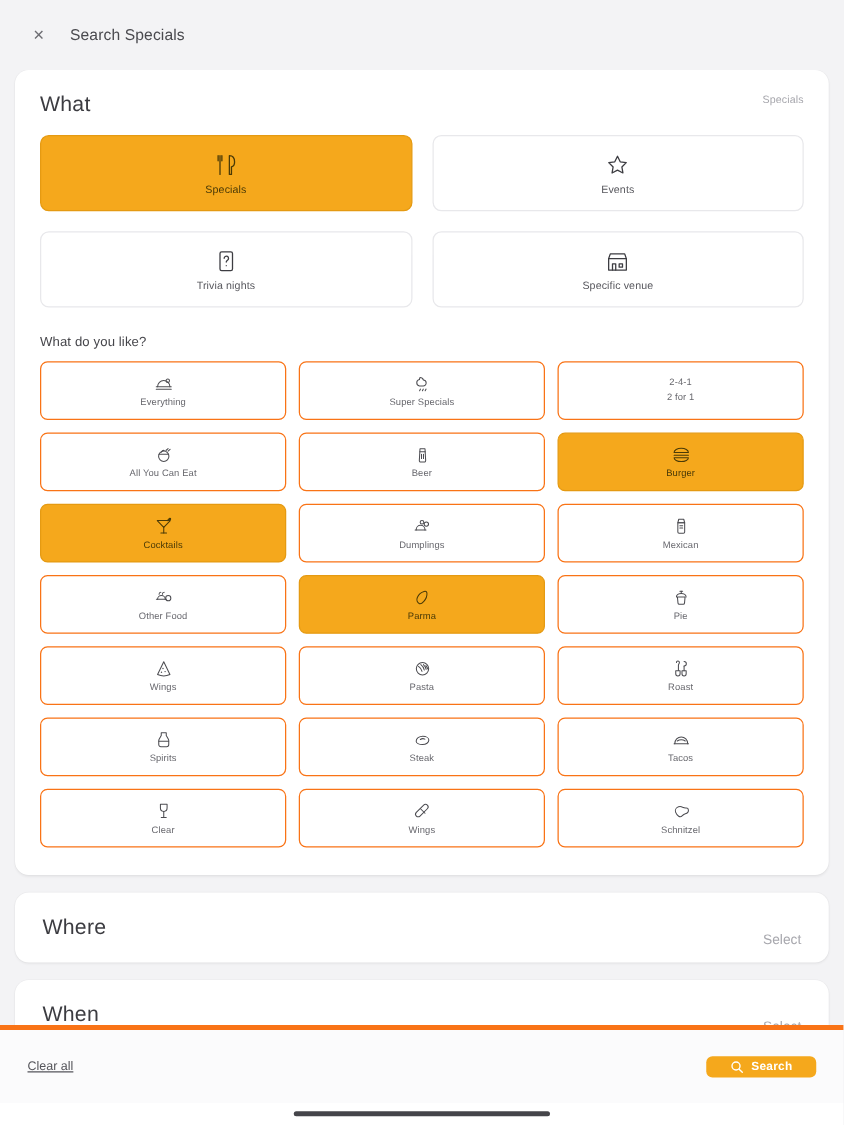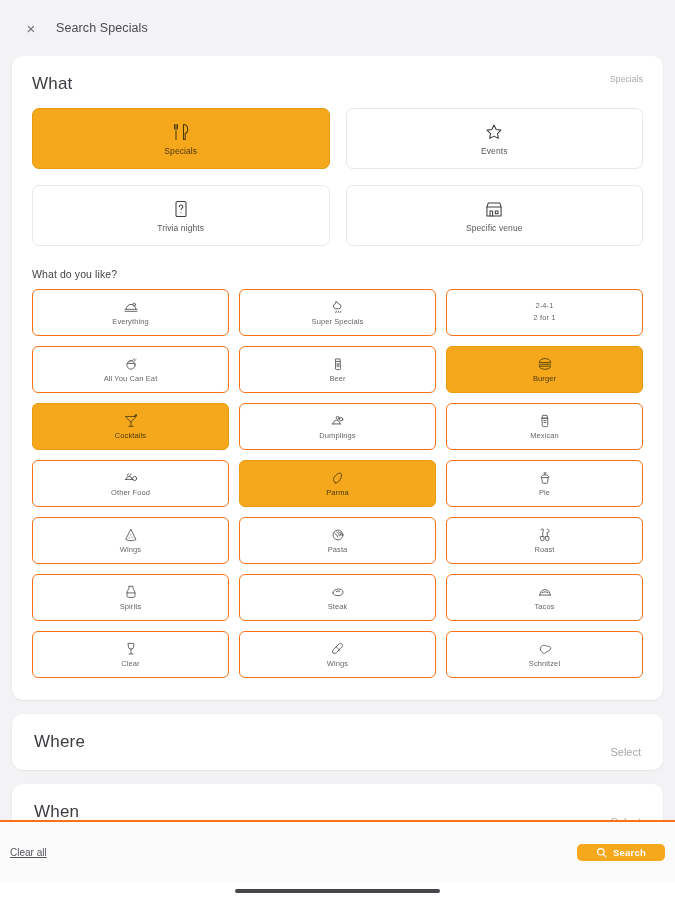--- a/index.html
+++ b/index.html
@@ -198,26 +198,26 @@
   }
   .row-value {
     font-size: 11px;
     color: #a7a7ad;
     margin-top: 20px;
   }
 
   
   .footer {
     flex: 0 0 62px;
-    border-top: 2px solid #f97316;
+    border-top: 4px solid #f97316;
     background: #fbfbfc;
     display: flex;
     align-items: center;
     justify-content: space-between;
-    padding: 0 10px;
+    padding: 0 22px;
   }
   .clear-all {
     font-size: 10px;
     color: #55555b;
     text-decoration: underline;
     cursor: pointer;
     background: none;
     border: none;
     font-family: inherit;
   }

